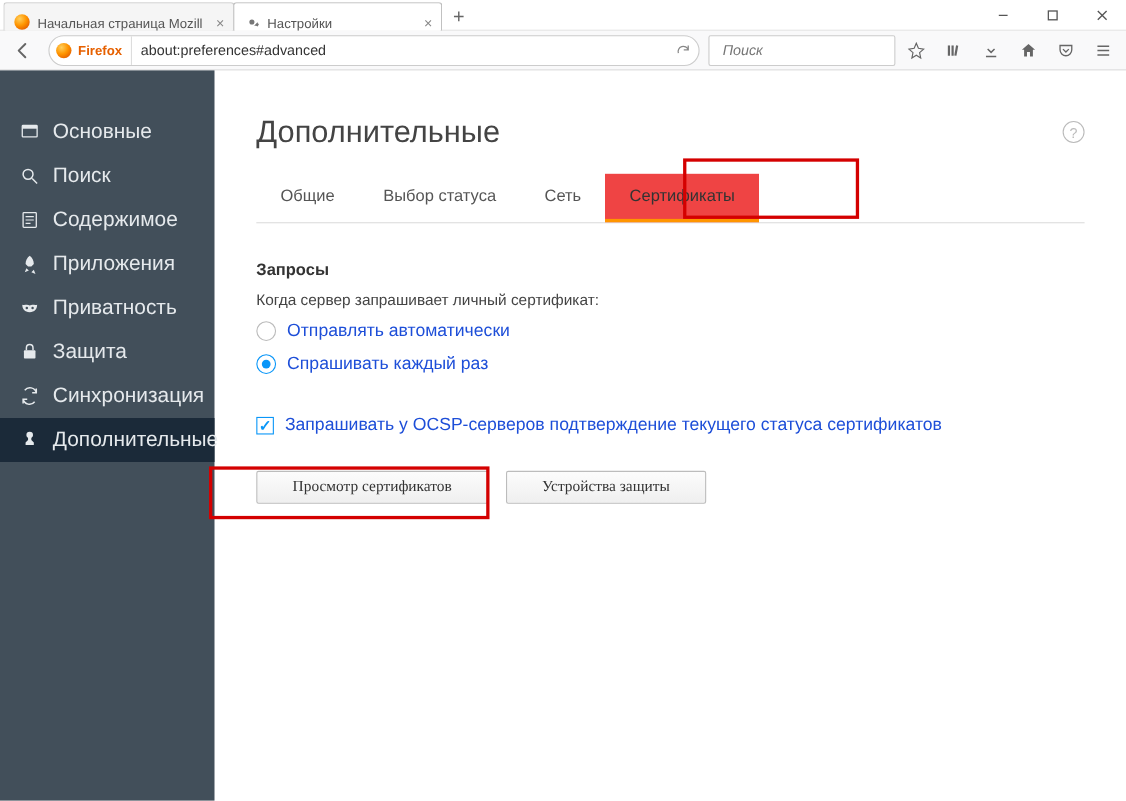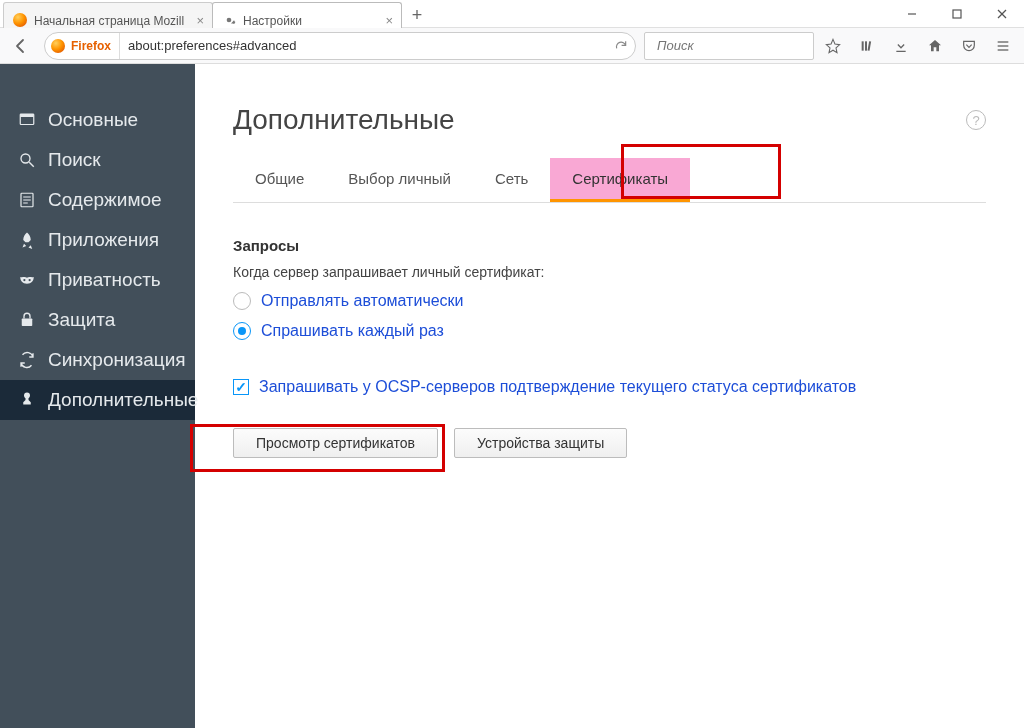--- a/index.html
+++ b/index.html
@@ -35,35 +35,35 @@
   .side-item.active { background: #1b2a39; }
   .side-icon { width: 18px; height:18px; display:flex; align-items:center; justify-content:center; flex-shrink:0; }
 
   .main { flex:1; padding: 40px 38px; color:#333; position: relative; }
   .page-title-row { display:flex; align-items:center; justify-content: space-between; }
   .page-title { font-size: 28px; font-weight: 400; color: #444; }
   .help-icon { width:20px; height:20px; border:1.5px solid #bbb; border-radius:50%; display:flex; align-items:center; justify-content:center; color:#bbb; font-size:13px; cursor:pointer; }
 
   .subtabs { display:flex; border-bottom: 1px solid #ddd; margin-top: 22px; }
   .subtab { padding: 12px 22px; font-size: 15px; color: #555; cursor:pointer; border-bottom: 3px solid transparent; }
-  .subtab.active { background: #f9a8d4; border-bottom: 3px solid #ff9500; color:#333; }
+  .subtab.active { background: #ef4444; border-bottom: 3px solid #ff9500; color:#333; }
 
   .section-title { font-weight: bold; font-size: 15px; margin-top: 34px; color:#333; }
   .section-text { font-size: 14px; color: #444; margin-top: 10px; }
 
   .radio-row, .check-row { display:flex; align-items:center; gap: 10px; margin-top: 12px; font-size: 16px; color: #1d4ed8; }
   .radio { width:18px; height:18px; border:1.5px solid #bbb; border-radius:50%; display:flex; align-items:center; justify-content:center; cursor:pointer; flex-shrink:0; }
   .radio.checked { border-color:#0996f8; }
   .radio.checked::after { content:''; width:8px; height:8px; border-radius:50%; background:#0996f8; }
   .checkbox { width:16px; height:16px; border:1.5px solid #bbb; display:flex; align-items:center; justify-content:center; cursor:pointer; flex-shrink:0; }
   .checkbox.checked { border-color:#0996f8; }
   .checkbox.checked::after { content:'✓'; font-size:14px; font-weight:bold; color:#0996f8; line-height:1; }
 
   .button-row { display:flex; gap: 16px; margin-top: 32px; }
-  .pref-btn { height: 30px; padding: 0 22px; font-size: 14px; color:#333; background: linear-gradient(#fcfcfc,#efefef); border:1px solid #bcbcbc; border-radius:2px; cursor:pointer; display:flex; align-items:center; }
+  .pref-btn { height: 30px; padding: 0 32px; font-size: 14px; color:#333; background: linear-gradient(#fcfcfc,#efefef); border:1px solid #bcbcbc; border-radius:2px; cursor:pointer; display:flex; align-items:center;font-family:Liberation Serif, serif; }
 
   
   .anno { position:absolute; border: 3px solid #d40000; pointer-events:none; }
 
   .ff-circle { width:14px; height:14px; border-radius:50%; background: radial-gradient(circle at 35% 30%, #ffcf5c 0%, #ff9500 45%, #e66000 80%); position:relative; flex-shrink:0; }
   .gear-icon svg, .side-icon svg, .nav-icon-btn svg, .win-btn svg { display:block; }
 </style>
 </head>
 <body>
 
@@ -246,21 +246,21 @@
   </div>
 
   <div class="main">
     <div class="page-title-row">
       <h1 class="page-title">Дополнительные</h1>
       <div class="help-icon">?</div>
     </div>
 
     <div class="subtabs">
       <div class="subtab">Общие</div>
-      <div class="subtab">Выбор личный</div>
+      <div class="subtab">Выбор статуса</div>
       <div class="subtab">Сеть</div>
       <div class="subtab active">Сертификаты</div>
     </div>
 
     <div class="section-title">Запросы</div>
     <div class="section-text">Когда сервер запрашивает личный сертификат:</div>
 
     <div class="radio-row">
       <span class="radio"></span>
       <span>Отправлять автоматически</span>

